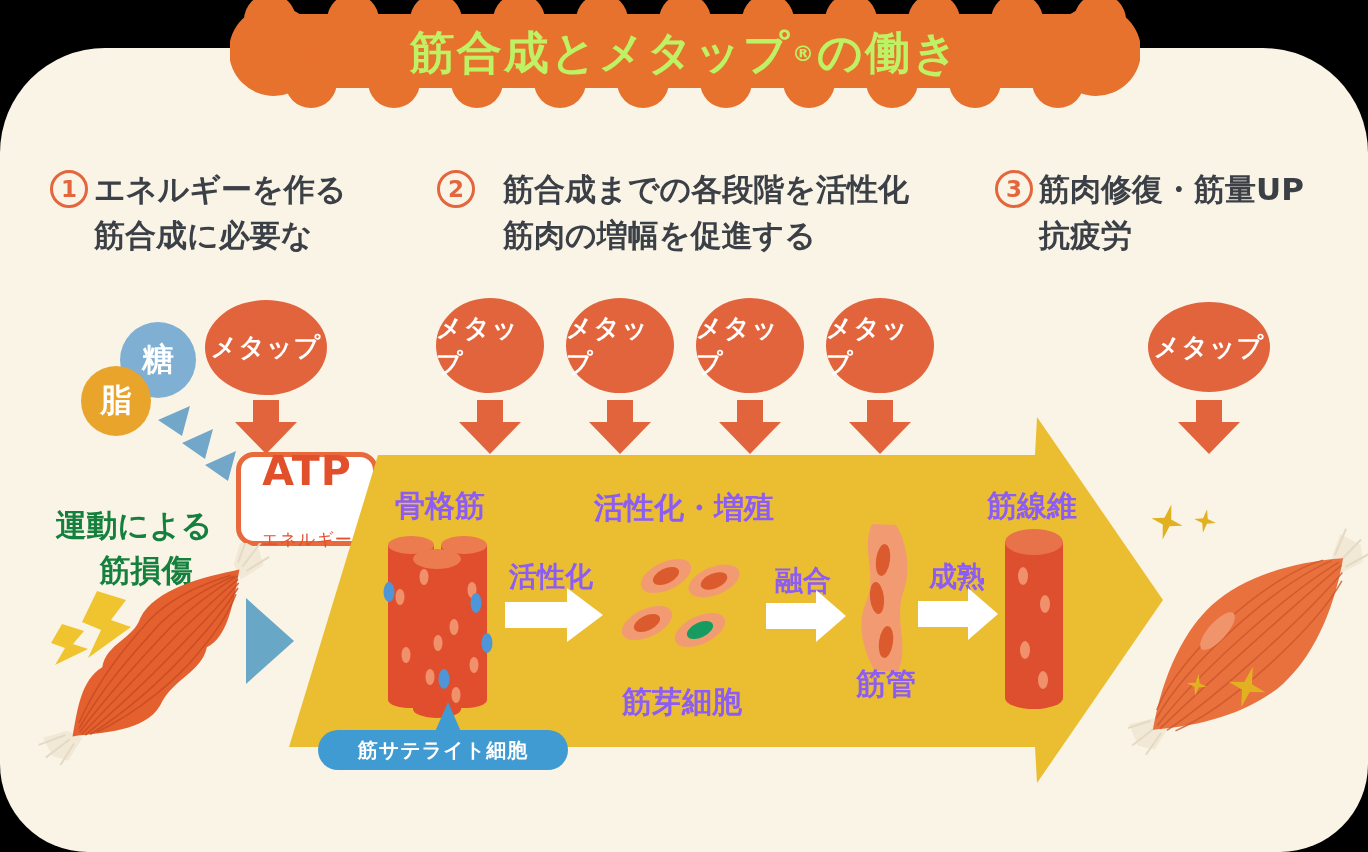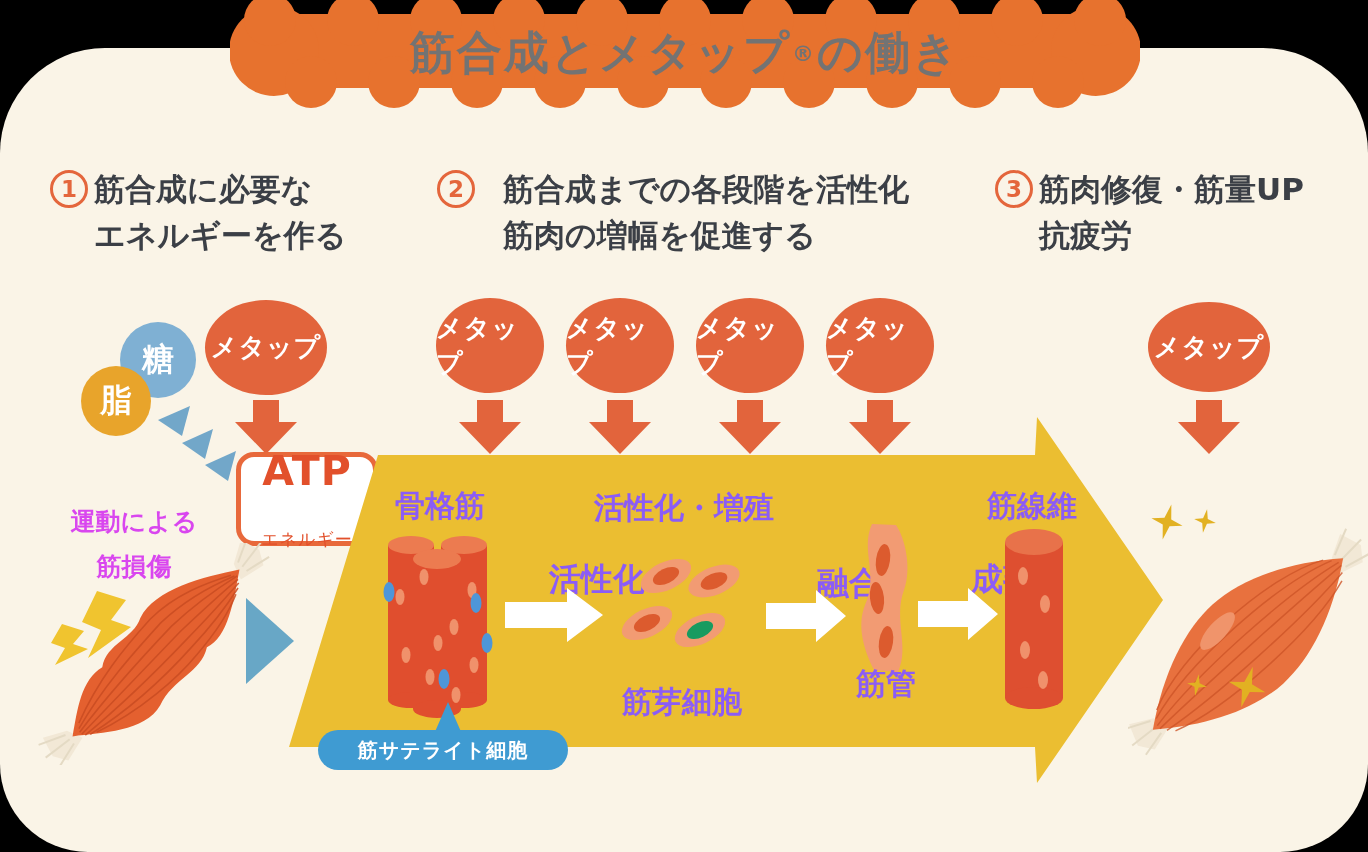--- a/index.html
+++ b/index.html
@@ -24,38 +24,38 @@
   .metap-oval{
     background:#E2643C;border-radius:50%;display:flex;align-items:center;justify-content:center;
   }
   .metap-oval span{color:#FFFFFF;font-size:26px;font-weight:700;letter-spacing:1px;}
   .round-circle{
     border-radius:50%;display:flex;align-items:center;justify-content:center;
     color:#fff;font-size:32px;font-weight:700;
   }
   #banner-title{
     left:230px;top:6px;width:910px;height:94px;display:flex;align-items:center;justify-content:center;
-    color:#737373;font-size:45px;font-weight:700;letter-spacing:2px;white-space:nowrap;
+    color:#bef264;font-size:45px;font-weight:700;letter-spacing:2px;white-space:nowrap;
   }
   #banner-title sup{font-size:22px;font-weight:700;margin:0 1px;}
   #atp-box{
     left:236px;top:452px;width:142px;height:94px;background:#FFFFFF;
     border:5px solid #E8693B;border-radius:18px;box-sizing:border-box;
     display:flex;flex-direction:column;align-items:center;justify-content:center;gap:36px;
   }
   #atp-box .atp-t{color:#E2502B;font-size:41px;font-weight:800;line-height:44px;letter-spacing:1px;}
   #atp-box .atp-s{color:#E2502B;font-size:17px;font-weight:400;letter-spacing:1px;line-height:20px;}
   .flow-label{color:#8b5cf6;font-weight:600;white-space:nowrap;transform:translateX(-50%);}
-  .fs30{font-size:30px;} .fs28{font-size:32px;margin-left:46px;}
+  .fs30{font-size:30px;} .fs28{font-size:28px;}
   #satellite-pill{
     left:318px;top:730px;width:250px;height:40px;background:#3F9BD2;border-radius:20px;
     display:flex;align-items:center;justify-content:center;color:#fff;font-size:20px;
     font-weight:600;letter-spacing:1px;white-space:nowrap;
   }
-  .exercise-text{color:#d946ef;font-size:25px;font-weight:600;white-space:nowrap;transform:translateX(-50%);}
+  .exercise-text{color:#15803d;font-size:31px;font-weight:600;white-space:nowrap;transform:translateX(-50%);}
 </style>
 </head>
 <body>
 
 <div id="stage">
 
   <div class="abs" id="card"></div>
 
   <svg class="abs" style="left:230px;top:0;" width="910" height="110" viewBox="0 0 910 110">
     <g fill="#E7722E">
@@ -86,22 +86,22 @@
     </g>
   </svg>
   <div class="abs" id="banner-title">
     <span>筋合成とメタップ</span>
       <sup>®</sup>
       <span>の働き</span>
   </div>
 
   <div class="abs section-num" style="left:50px;top:170px;">1</div>
   <div class="abs section-text" style="left:94px;top:166px;">
+    <div>エネルギーを作る</div>
     <div>筋合成に必要な</div>
-    <div>エネルギーを作る</div>
   </div>
 
   <div class="abs section-num" style="left:437px;top:170px;">2</div>
   <div class="abs section-text" style="left:481px;top:166px;margin-left:22px;">
     <div>筋合成までの各段階を活性化</div>
     <div>筋肉の増幅を促進する</div>
   </div>
 
   <div class="abs section-num" style="left:995px;top:170px;">3</div>
   <div class="abs section-text" style="left:1039px;top:166px;">
@@ -165,21 +165,21 @@
   <div class="abs" id="atp-box">
     <div class="atp-t">ATP</div>
     <div class="atp-s">エネルギー</div>
   </div>
 
   <svg class="abs" style="left:270px;top:410px;" width="910" height="385" viewBox="0 0 910 385">
     <polygon fill="#EBBE31" points="108,45 765,45 767,7 893,190 767,373 765,337 19,337"></polygon>
   </svg>
 
   <div class="abs exercise-text" style="left:134px;top:505px;">運動による</div>
-  <div class="abs exercise-text" style="left:134px;top:550px;font-family:Liberation Serif, serif;">筋損傷</div>
+  <div class="abs exercise-text" style="left:146px;top:550px;font-family:Liberation Serif, serif;">筋損傷</div>
 
   <svg class="abs" style="left:38px;top:543px;" width="235" height="222" viewBox="0 0 235 222">
     <g transform="translate(118,110) rotate(-45)">
       <path fill="#F2E8D6" d="M -118,-8 L -140,-20 L -146,0 L -138,14 L -112,8 Z"></path>
       <path fill="#F2E8D6" d="M 118,-8 L 140,-20 L 146,0 L 138,14 L 112,8 Z"></path>
       <g stroke="#E4DAC4" stroke-width="2" fill="none">
         <path d="M -122,-6 L -148,-18"></path>
           <path d="M -122,0 L -152,-4"></path>
           <path d="M -122,6 L -148,12"></path>
         <path d="M 122,-6 L 148,-18"></path>

